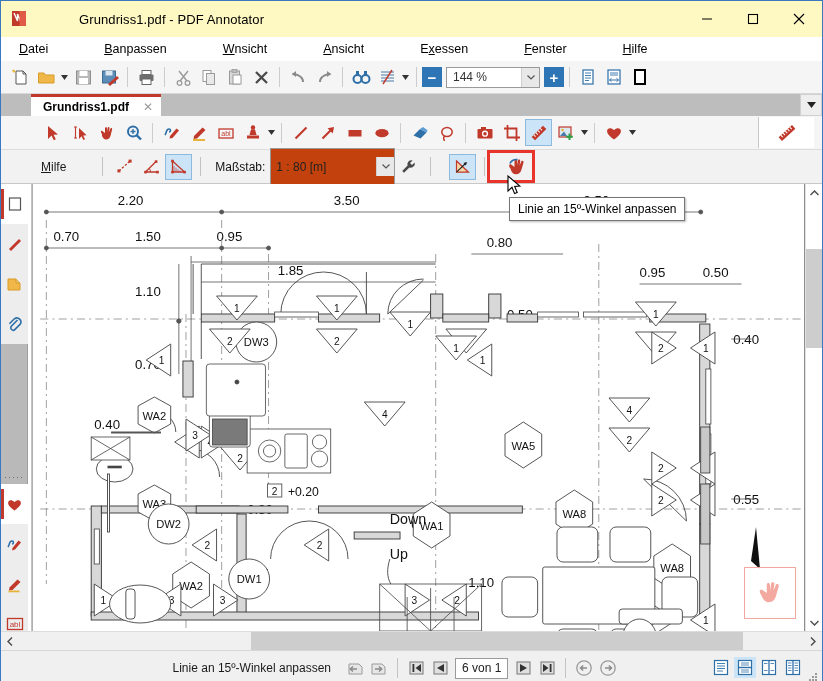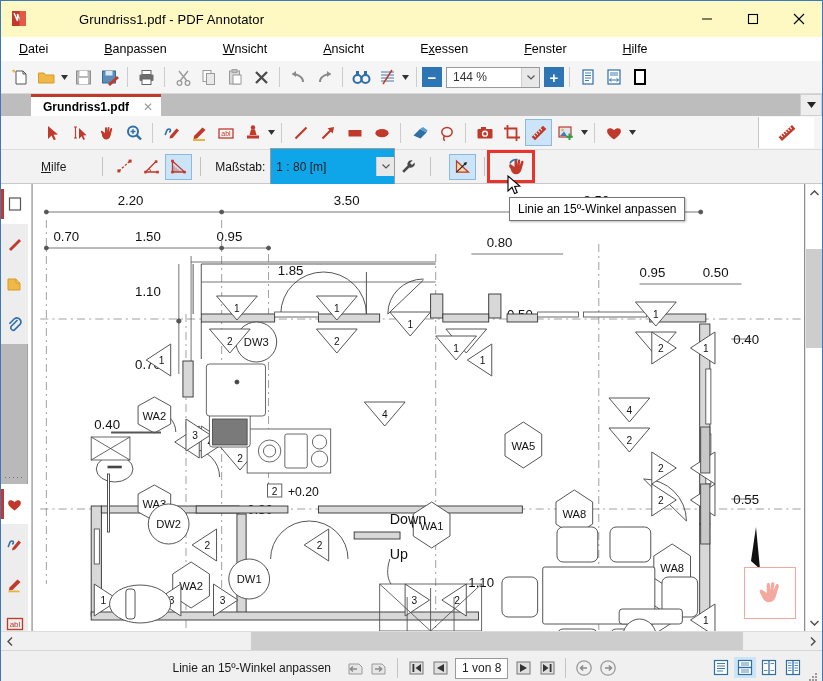--- a/index.html
+++ b/index.html
@@ -94,21 +94,21 @@
     border-bottom:1px solid #c8c8c8;position:relative;
   }
   .measurebar .grouplabel{font-size:12px;color:#1a1a1a;margin-right:28px;}
   .measurebar .grouplabel u{text-decoration:underline;}
   .ms-btn{width:27px;height:26px;display:flex;align-items:center;justify-content:center;
           flex:0 0 auto;box-sizing:border-box;}
   .ms-btn.active{background:#cce4f7;border:1px solid #8db9dd;}
   .ms-sep{width:1px;height:19px;background:#c2c2c2;margin:0 8px;flex:0 0 auto;}
   .scale-label{font-size:12px;margin:0 5px 0 6px;color:#111;}
   .scalebox{
-    width:125px;height:37px;border:1px solid #9a9a9a;background:#0ea5e9;display:flex;
+    width:125px;height:37px;border:1px solid #9a9a9a;background:#c2410c;display:flex;
     align-items:center;box-sizing:border-box;flex:0 0 auto;justify-content:space-between;
   }
   .scalebox .val{flex:1;padding-left:5px;font-size:12px;color:#222;}
   .scalebox .dd{width:17px;height:19px;background:#e8e8e8;border-left:1px solid #cfcfcf;
                 display:flex;align-items:center;justify-content:center;font-size:7px;color:#555;}
   .redbox{
     position:absolute;left:486px;top:0;width:48px;height:33px;
     border:3px solid #e8342a;box-sizing:border-box;pointer-events:none;
   }
 
@@ -1127,21 +1127,21 @@
         <rect x="4.5" y="4" width="1.8" height="8" fill="#333"></rect>
         <path d="M13 4 L13 12 L7.5 8 Z" fill="#333"></path>
       </svg>
     </div>
     <div class="st-btn">
       <svg width="17" height="16" viewBox="0 0 17 16">
         <rect x="2" y="2" width="13" height="12" fill="#e0e0e0" stroke="#777" stroke-width="1"></rect>
         <path d="M12 4 L12 12 L5 8 Z" fill="#333"></path>
       </svg>
     </div>
-    <div class="pagebox">1 von 8</div>
+    <div class="pagebox">6 von 1</div>
     <div class="st-btn">
       <svg width="17" height="16" viewBox="0 0 17 16">
         <rect x="2" y="2" width="13" height="12" fill="#e0e0e0" stroke="#777" stroke-width="1"></rect>
         <path d="M5 4 L5 12 L12 8 Z" fill="#333"></path>
       </svg>
     </div>
     <div class="st-btn">
       <svg width="17" height="16" viewBox="0 0 17 16">
         <rect x="2" y="2" width="13" height="12" fill="#e0e0e0" stroke="#777" stroke-width="1"></rect>
         <path d="M4 4 L4 12 L9.5 8 Z" fill="#333"></path>

